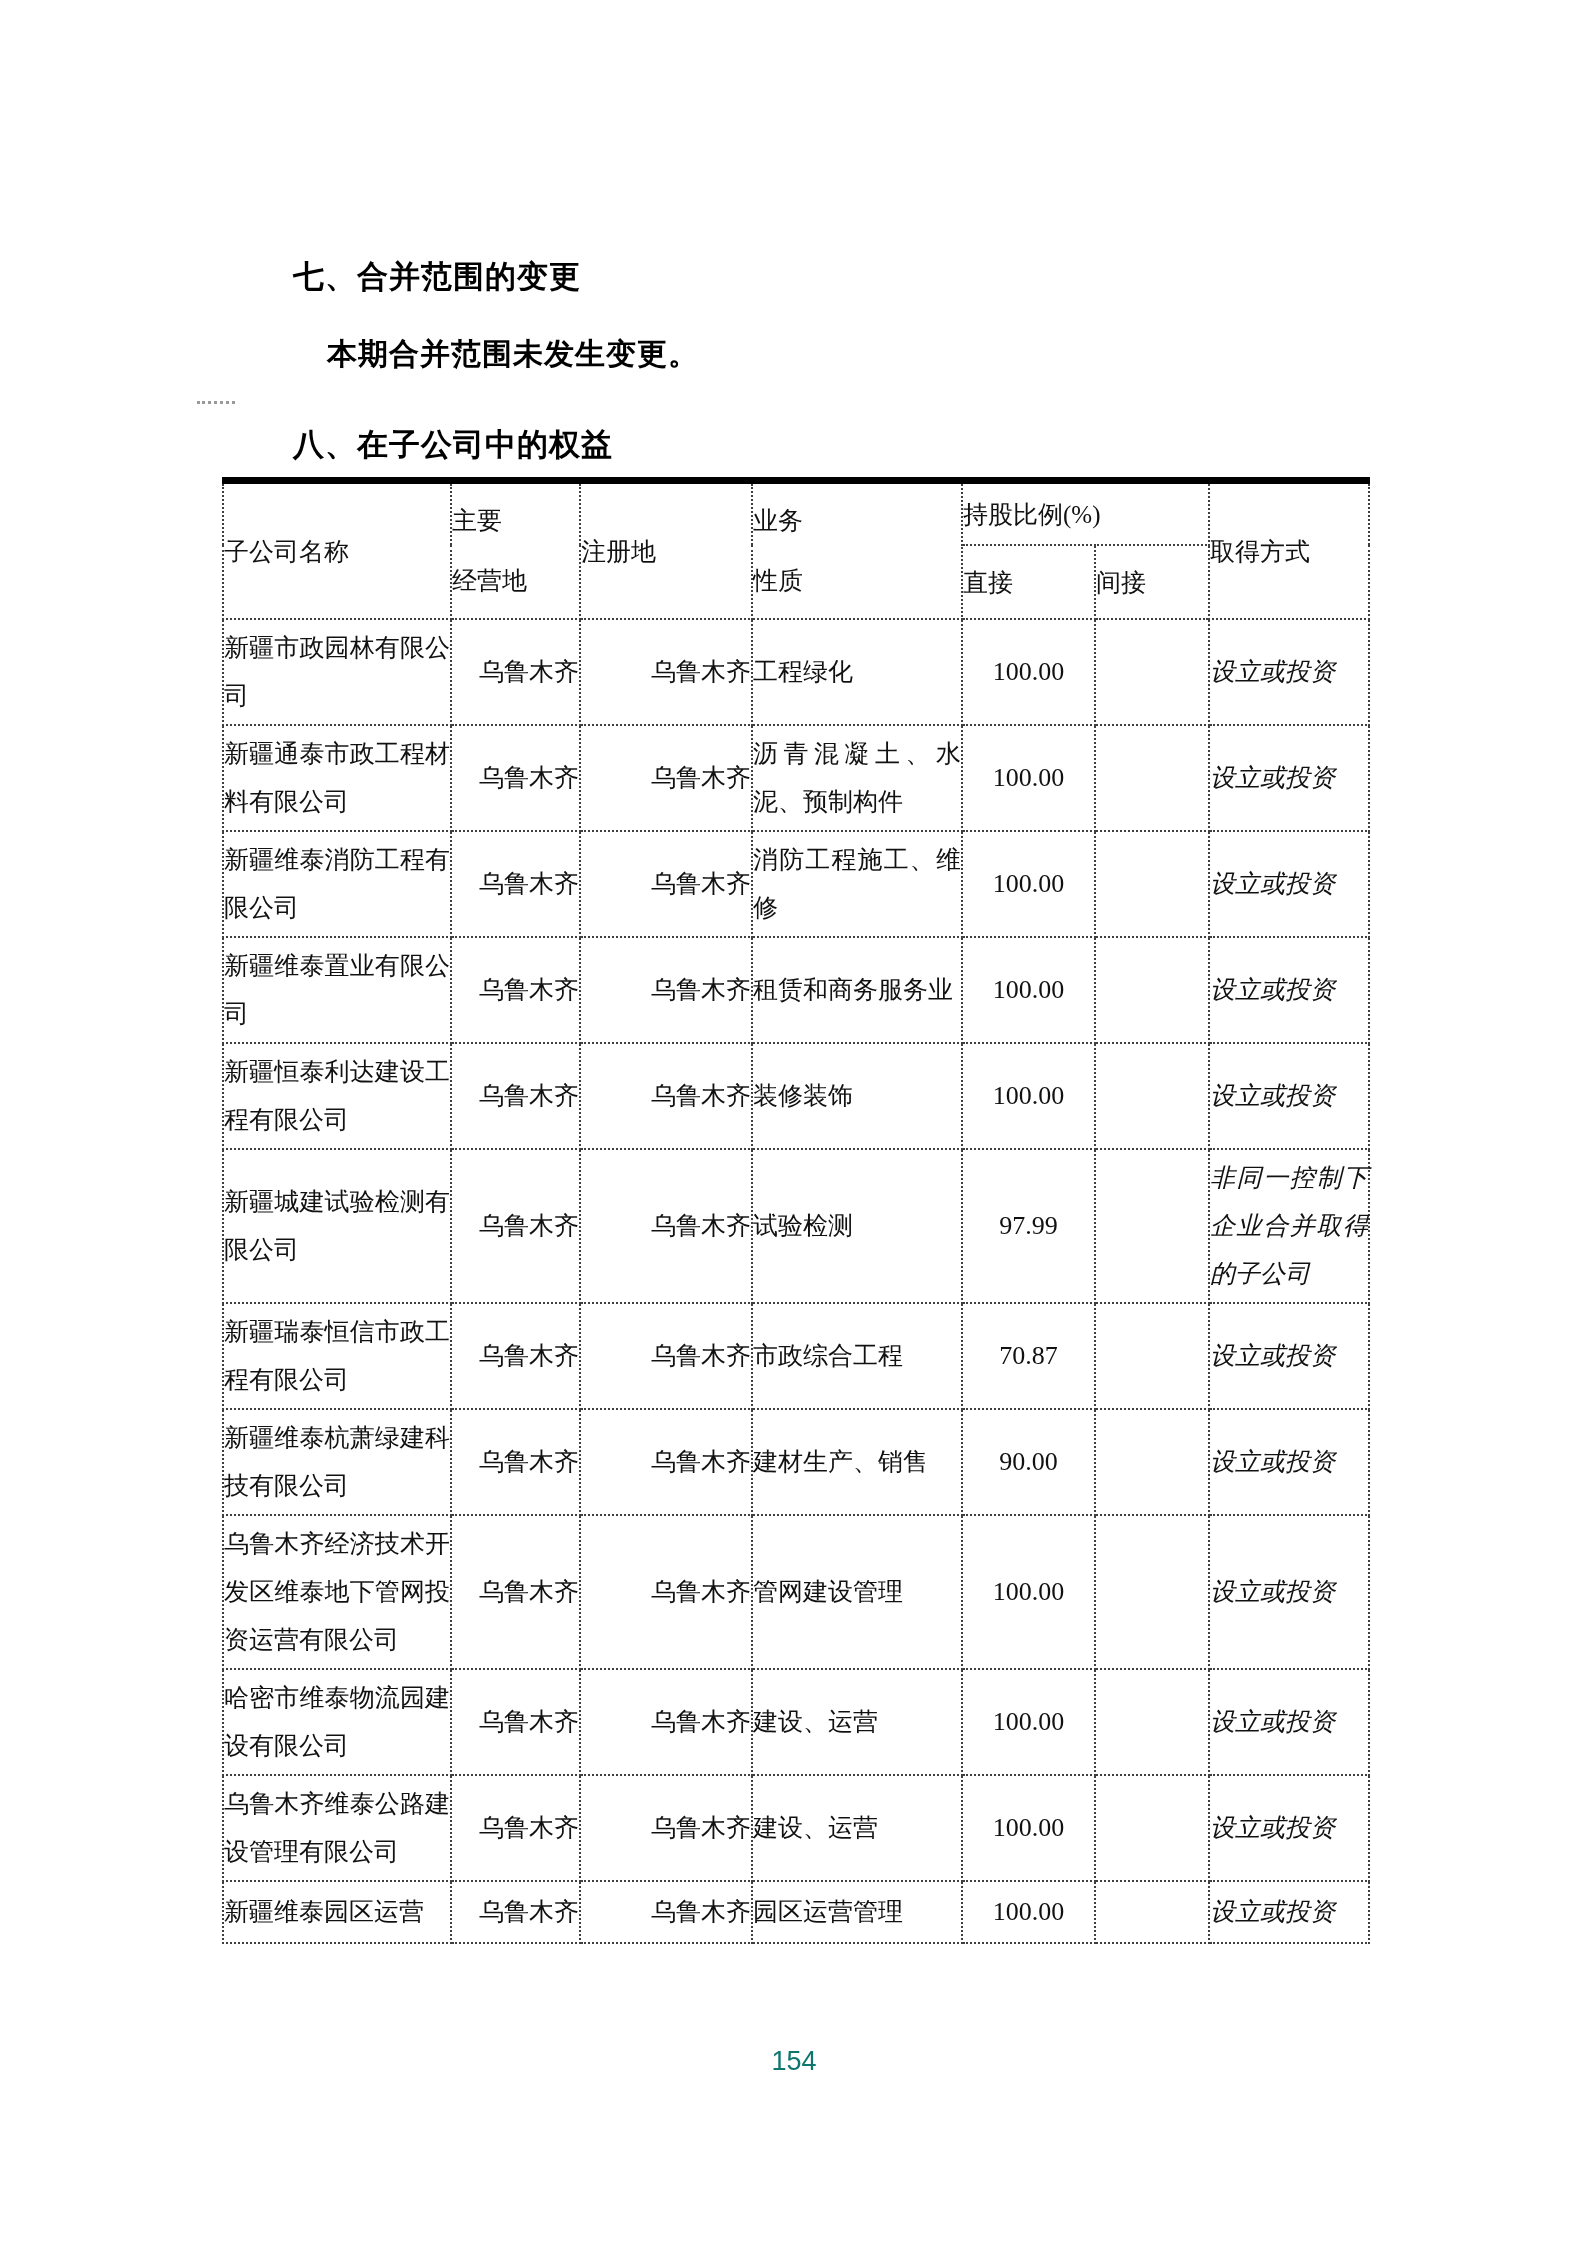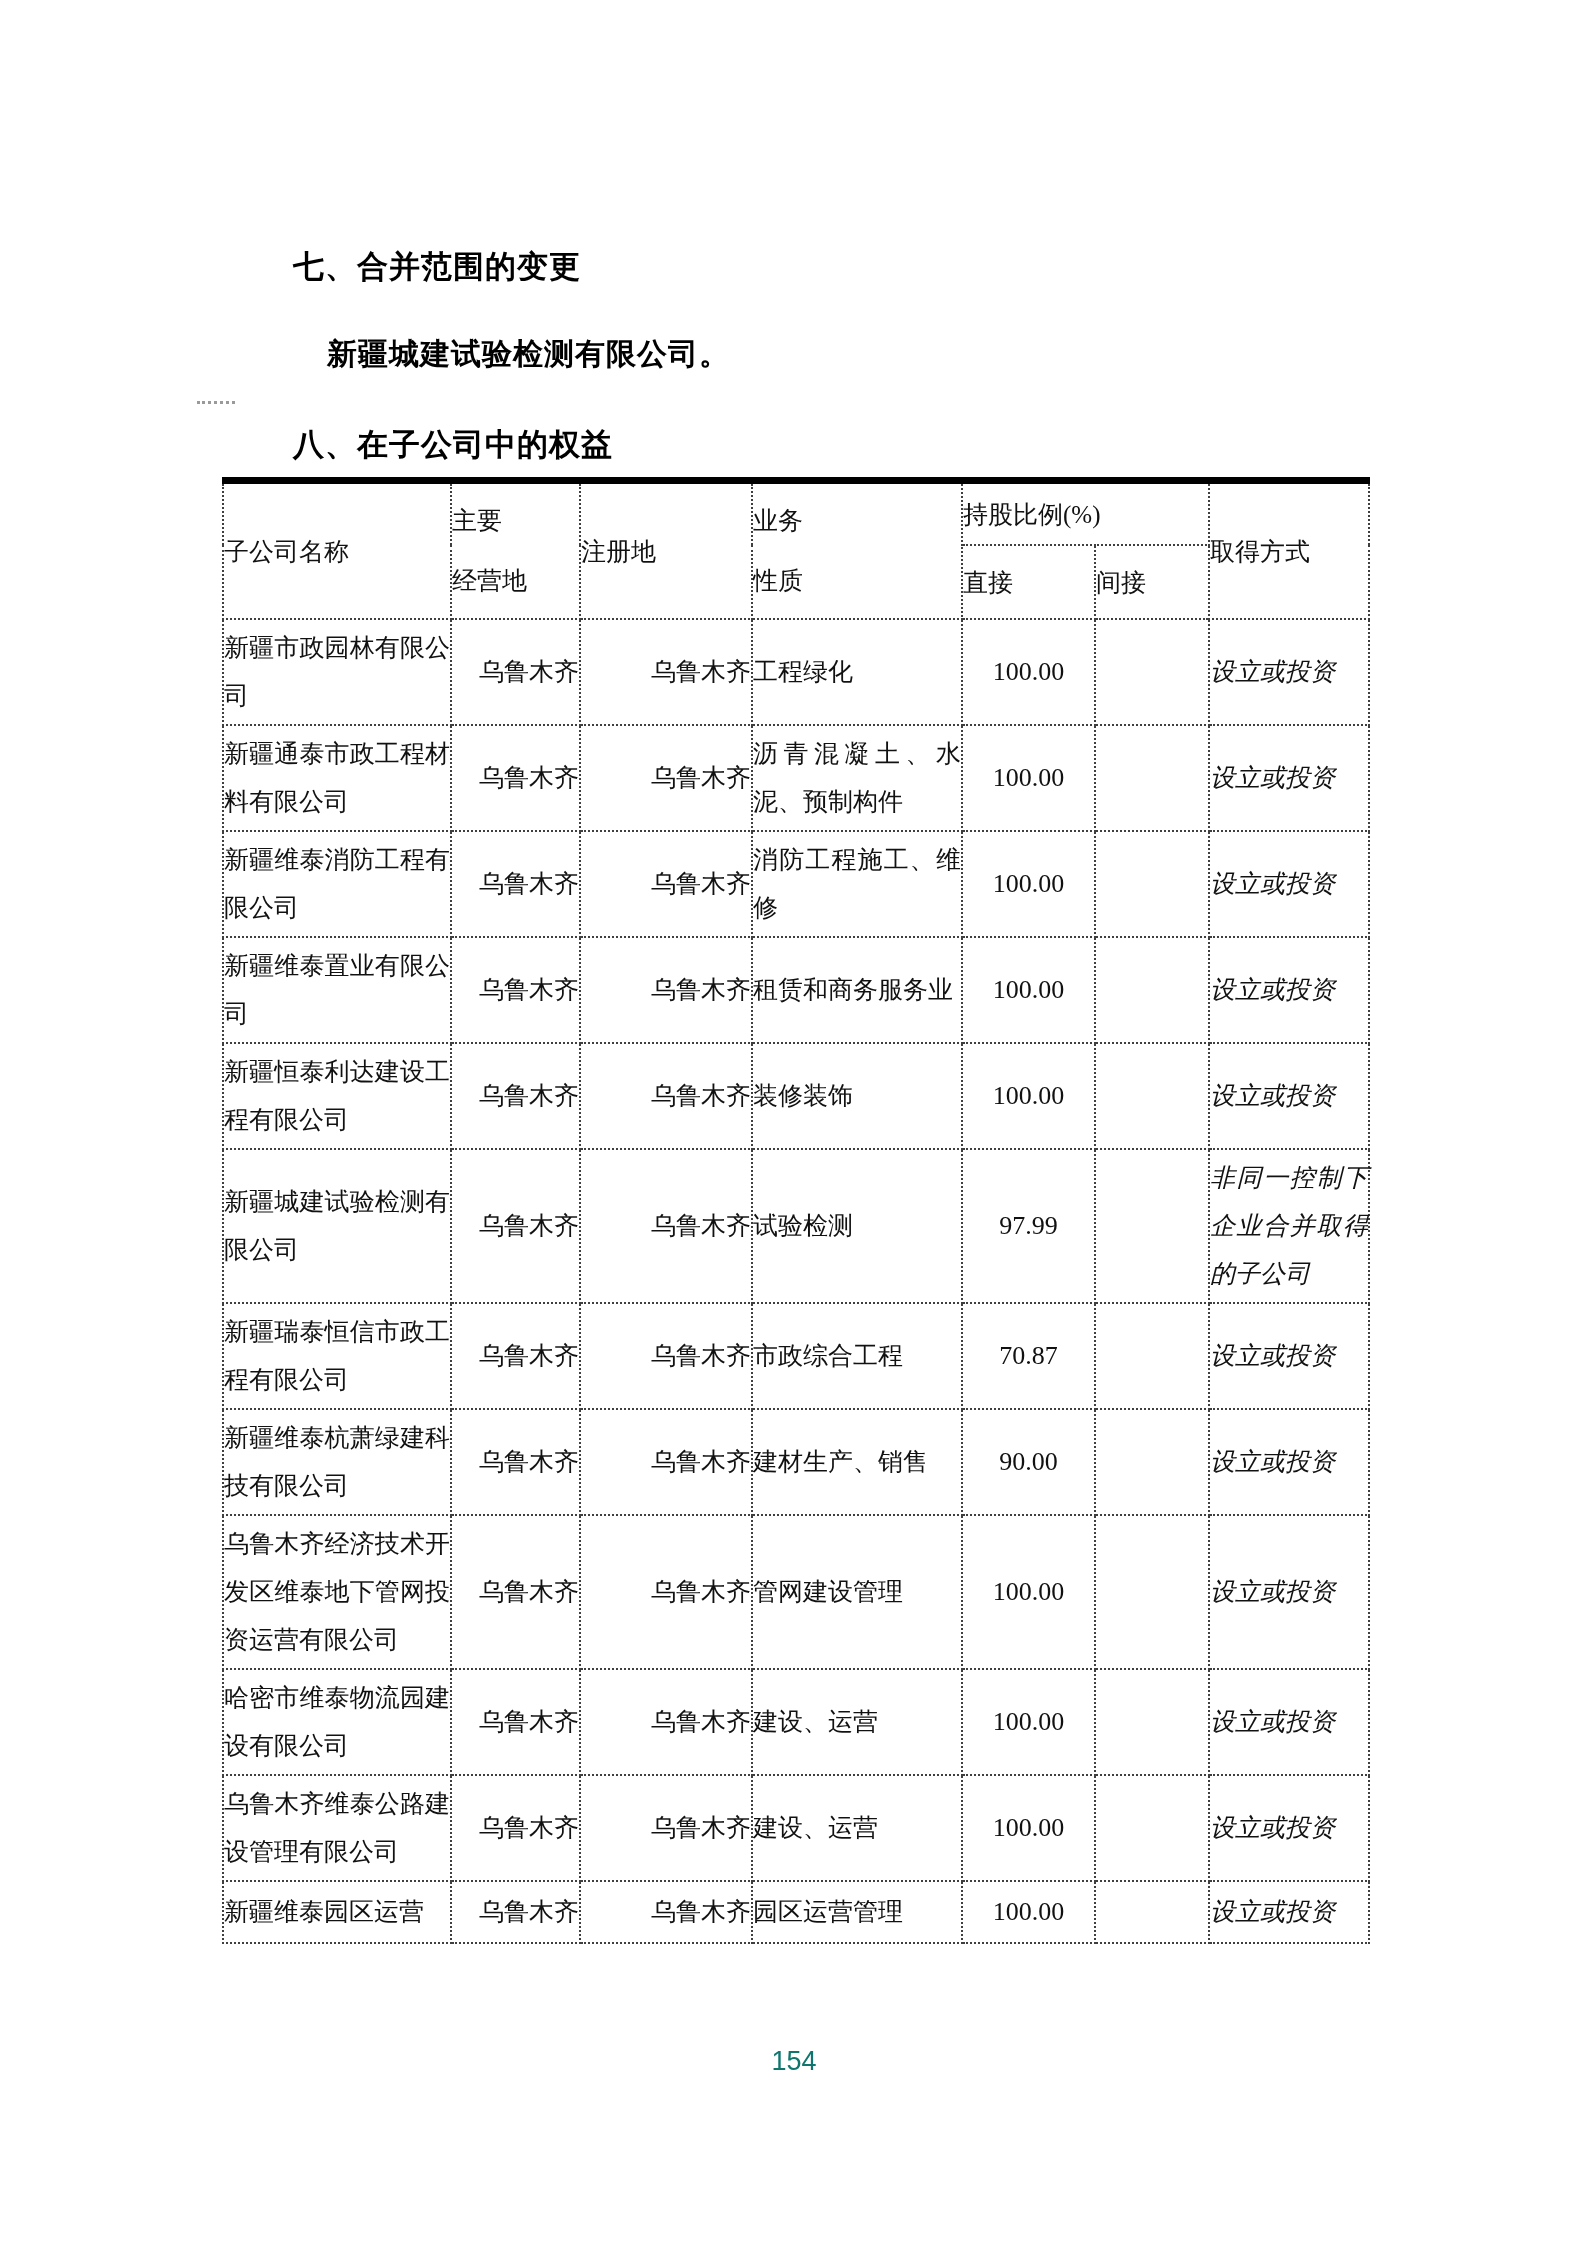--- a/index.html
+++ b/index.html
@@ -13,21 +13,21 @@
     overflow:hidden;
   }
   .sec-title{
     position:absolute;
     margin:0;
     font-size:31px;
     font-weight:bold;
     letter-spacing:1px;
     white-space:nowrap;
   }
-  .t7{left:293px;top:246px;}
+  .t7{left:293px;top:256px;}
   .t8{left:293px;top:424px;}
   .body-para{
     position:absolute;
     left:327px;top:334px;
     margin:0;
     font-size:30px;
     font-weight:bold;
     letter-spacing:1px;
     white-space:nowrap;
   }
@@ -94,21 +94,21 @@
 </style>
 </head>
 <body>
 
 <div class="page">
 
   <div class="artifact-dots"></div>
 
   <h2 class="sec-title t7">七、合并范围的变更</h2>
 
-  <p class="body-para">新疆城建试验检测有限公司。</p>
+  <p class="body-para">本期合并范围未发生变更。</p>
 
   <h2 class="sec-title t8">八、在子公司中的权益</h2>
 
   <table class="subs">
     <colgroup>
       <col style="width:228px">
       <col style="width:129px">
       <col style="width:172px">
       <col style="width:210px">
       <col style="width:133px">

